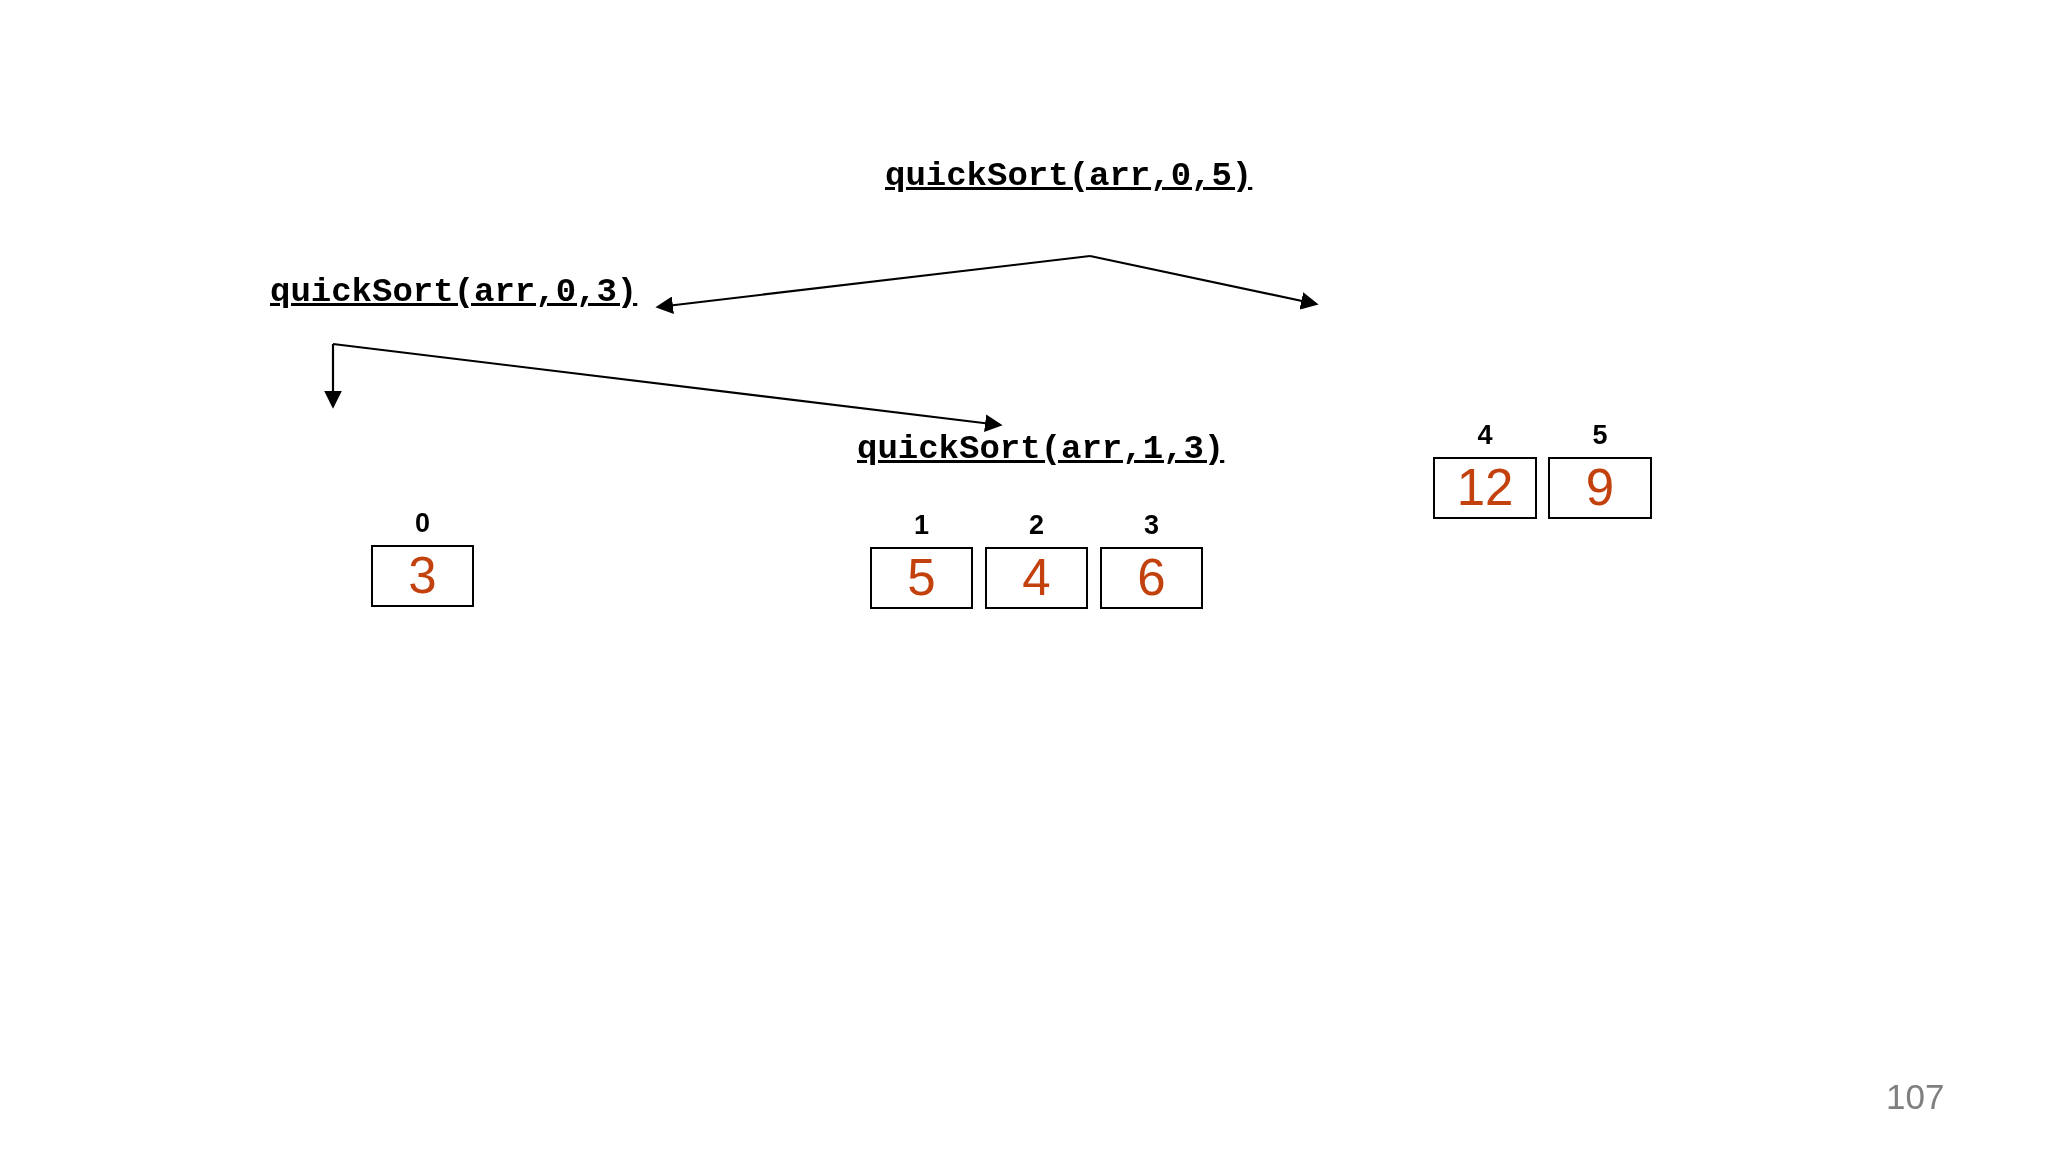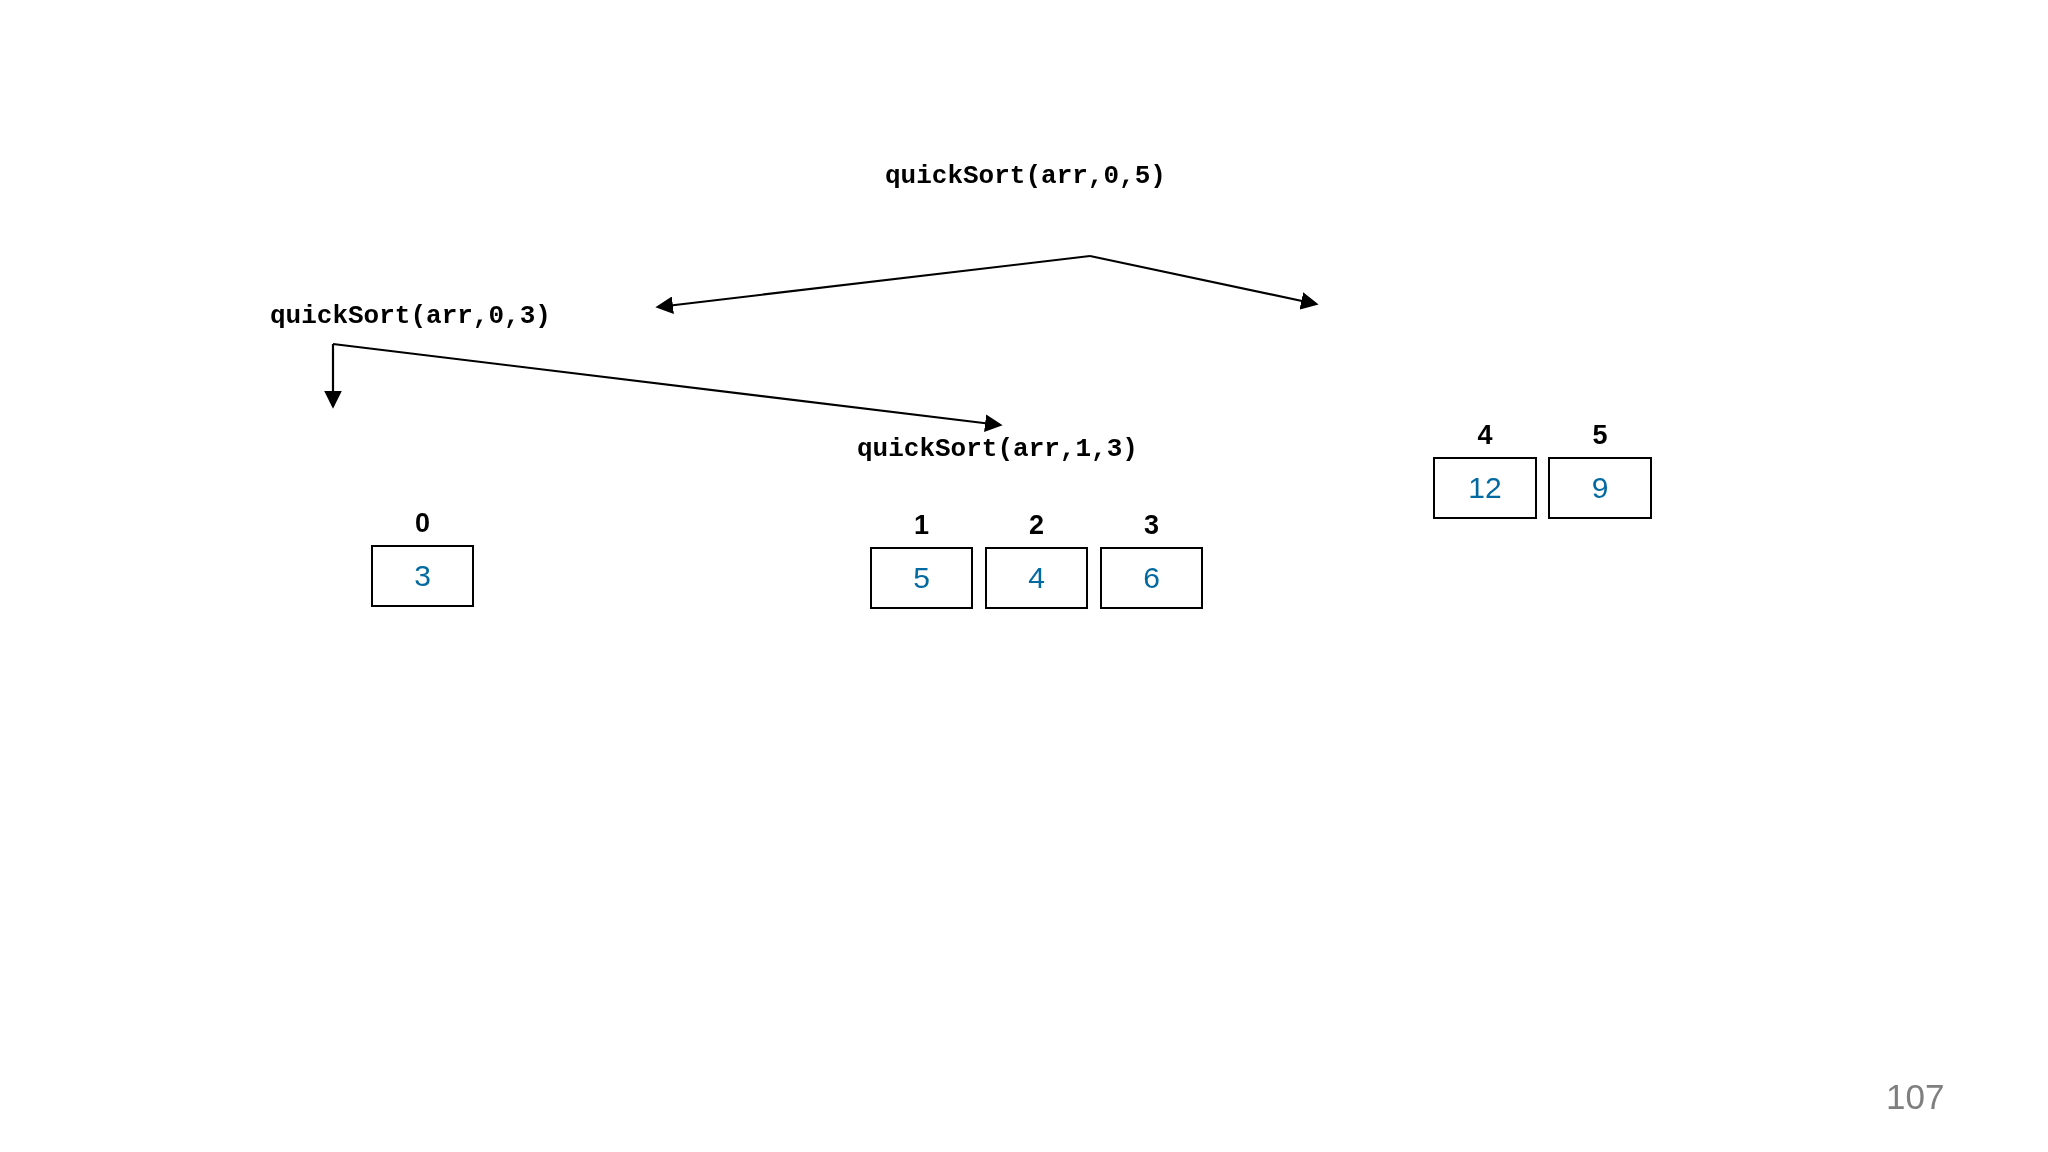--- a/index.html
+++ b/index.html
@@ -16,24 +16,25 @@
     left: 0; top: 0;
     width: 2048px; height: 1152px;
     z-index: 1;
     pointer-events: none;
   }
   .call-label {
     position: absolute;
     z-index: 2;
     font-family: "Liberation Mono", "DejaVu Sans Mono", monospace;
     font-weight: bold;
-    font-size: 26px;
+    font-size: 34px;
     line-height: 40px;
     color: #000000;
     white-space: nowrap;
+    text-decoration: underline;
   }
   .array-group {
     position: absolute;
     z-index: 2;
     display: flex;
     flex-direction: row;
   }
   .array-cell {
     display: flex;
     flex-direction: column;
@@ -50,23 +51,23 @@
     box-sizing: border-box;
     border: 2px solid #000000;
     height: 62px;
     margin-top: 2px;
     display: flex;
     align-items: center;
     justify-content: center;
     background: #ffffff;
   }
   .cell-value {
-    font-size: 30px;
+    font-size: 51px;
     line-height: 42px;
-    color: #0369a1;
+    color: #c2410c;
   }
   .group-a .array-cell, .group-b .array-cell { width: 103px; }
   .group-c .array-cell { width: 104px; }
   .group-b { gap: 12px; }
   .group-c { gap: 11px; }
   .page-number {
     position: absolute;
     z-index: 2;
     left: 1886px;
     top: 1080px;
@@ -87,21 +88,21 @@
       </marker>
     </defs>
     <path d="M 1090 256 L 658 307" fill="none" stroke="#000000" stroke-width="2.2" marker-end="url(#ah)"></path>
     <path d="M 1090 256 L 1316 304" fill="none" stroke="#000000" stroke-width="2.2" marker-end="url(#ah)"></path>
     <path d="M 333 344 L 333 406" fill="none" stroke="#000000" stroke-width="2.2" marker-end="url(#ah)"></path>
     <path d="M 333 344 L 1000 425" fill="none" stroke="#000000" stroke-width="2.2" marker-end="url(#ah)"></path>
   </svg>
 
   <div class="call-label" style="left:885px; top:156px;">quickSort(arr,0,5)</div>
 
-  <div class="call-label" style="left:270px; top:296px;">quickSort(arr,0,3)</div>
+  <div class="call-label" style="left:270px; top:272px;">quickSort(arr,0,3)</div>
 
 
 
   <div class="call-label" style="left:857px; top:429px;">quickSort(arr,1,3)</div>
 
   <div class="array-group group-a" style="left:371px; top:503px;">
     <div class="array-cell">
       <div class="cell-index">0</div>
       <div class="cell-box">
         <span class="cell-value">3</span>

